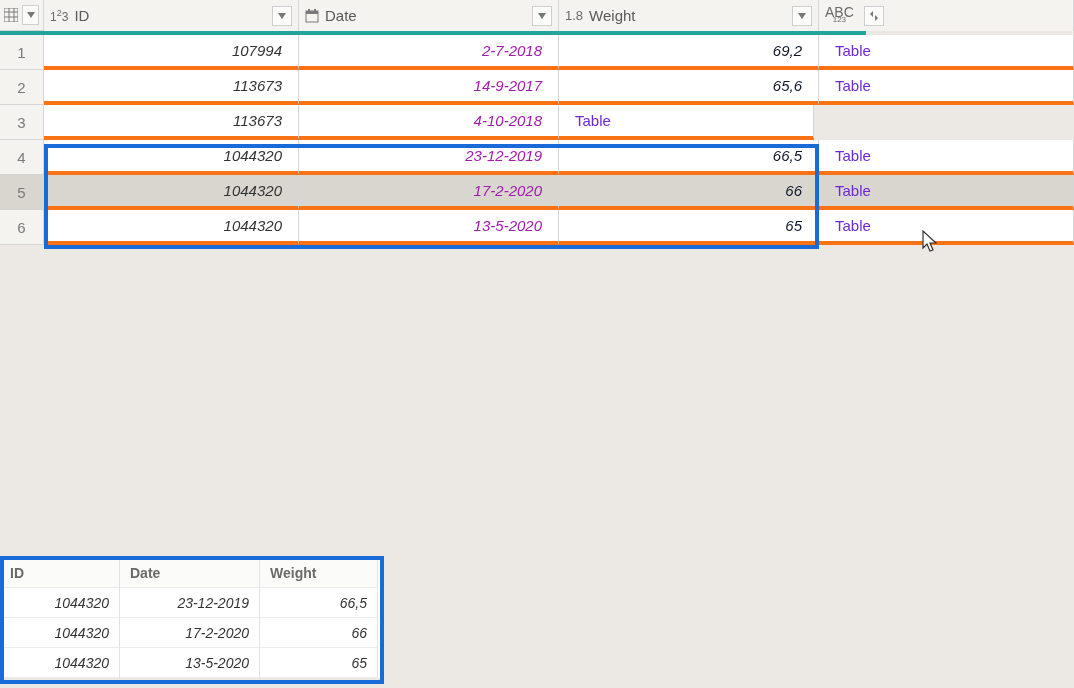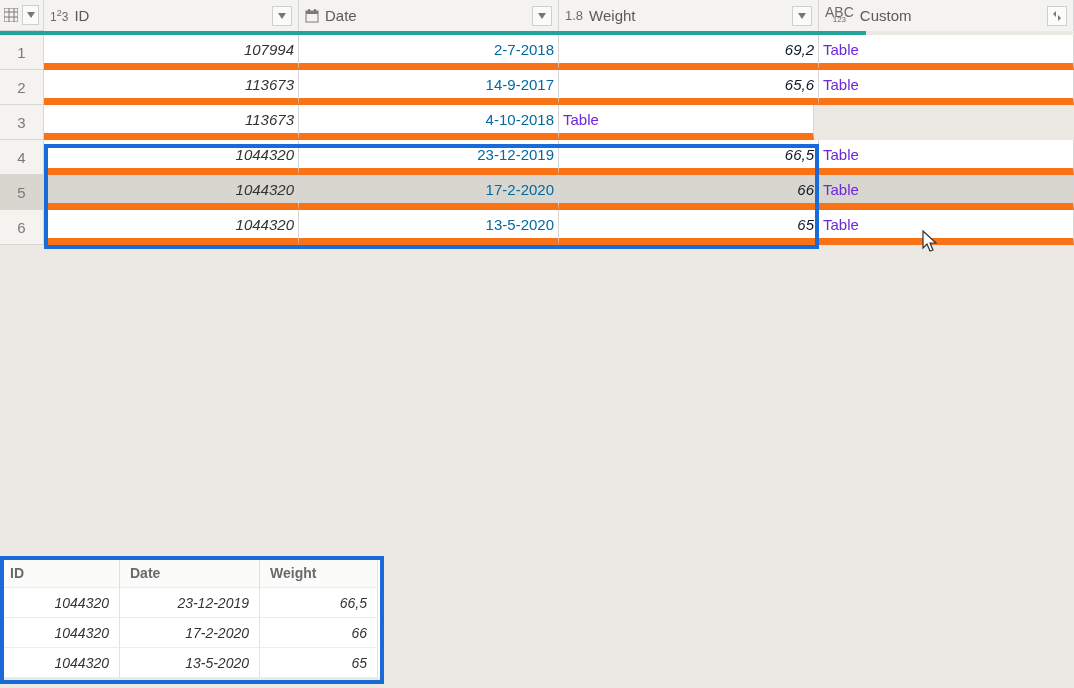--- a/index.html
+++ b/index.html
@@ -33,30 +33,30 @@
     align-items: center; justify-content: center;
     color: #7a7a7a;
     font-size: 15px;
   }
   .grid-header-row .rownum-col {
     background: #f4f3f0;
   }
 
   .cell {
     border-right: 1px solid #d6d6d6;
-    border-bottom: 7px solid #f97316;
+    border-bottom: 4px solid #f97316;
     background: #fff;
     display: flex;
     align-items: center;
-    padding: 0 4px;
+    padding: 0 16px;
     overflow: hidden;
     white-space: nowrap;
   }
   .col-id     { width: 255px; flex: 0 0 255px; justify-content: flex-end; font-style: italic; color:#333; }
-  .col-date   { width: 260px; flex: 0 0 260px; justify-content: flex-end; color:#0369a1; }
+  .col-date   { width: 260px; flex: 0 0 260px; justify-content: flex-end; font-style: italic; color:#a21caf; }
   .col-weight { width: 260px; flex: 0 0 260px; justify-content: flex-end; font-style: italic; color:#0f172a; }
   .col-custom { width: 255px; flex: 0 0 255px; justify-content: flex-start; color:#6d28d9; }
 
   .grid-body .grid-row.selected .cell,
   .grid-body .grid-row.selected .rownum-col { background:#d9d6cf; }
 
   
   .hcell {
     background: #f4f3f0;
     border-right: 1px solid #d6d6d6;
@@ -210,21 +210,20 @@
             <path d="M0 0 L8 0 L4 6 Z" fill="#777"></path>
           </svg>
       </span>
     </div>
 
     <div class="hcell col-custom" style="justify-content:flex-start;">
       <span class="type-icon" style="flex-direction:column;line-height:8px;">
         <span style="font-size:14px;">ABC</span>
         <span style="font-size:8px;">123</span>
       </span>
-      <span class="col-label">Custom</span>
       <span class="expand-btn">
         <svg width="12" height="10" viewBox="0 0 12 10">
           <path d="M2 3 L5 0 L5 6 Z" fill="#777"></path>
           <path d="M10 7 L7 4 L7 10 Z" fill="#777"></path>
         </svg>
       </span>
     </div>
   </div>
 
   <div class="grid-body">

